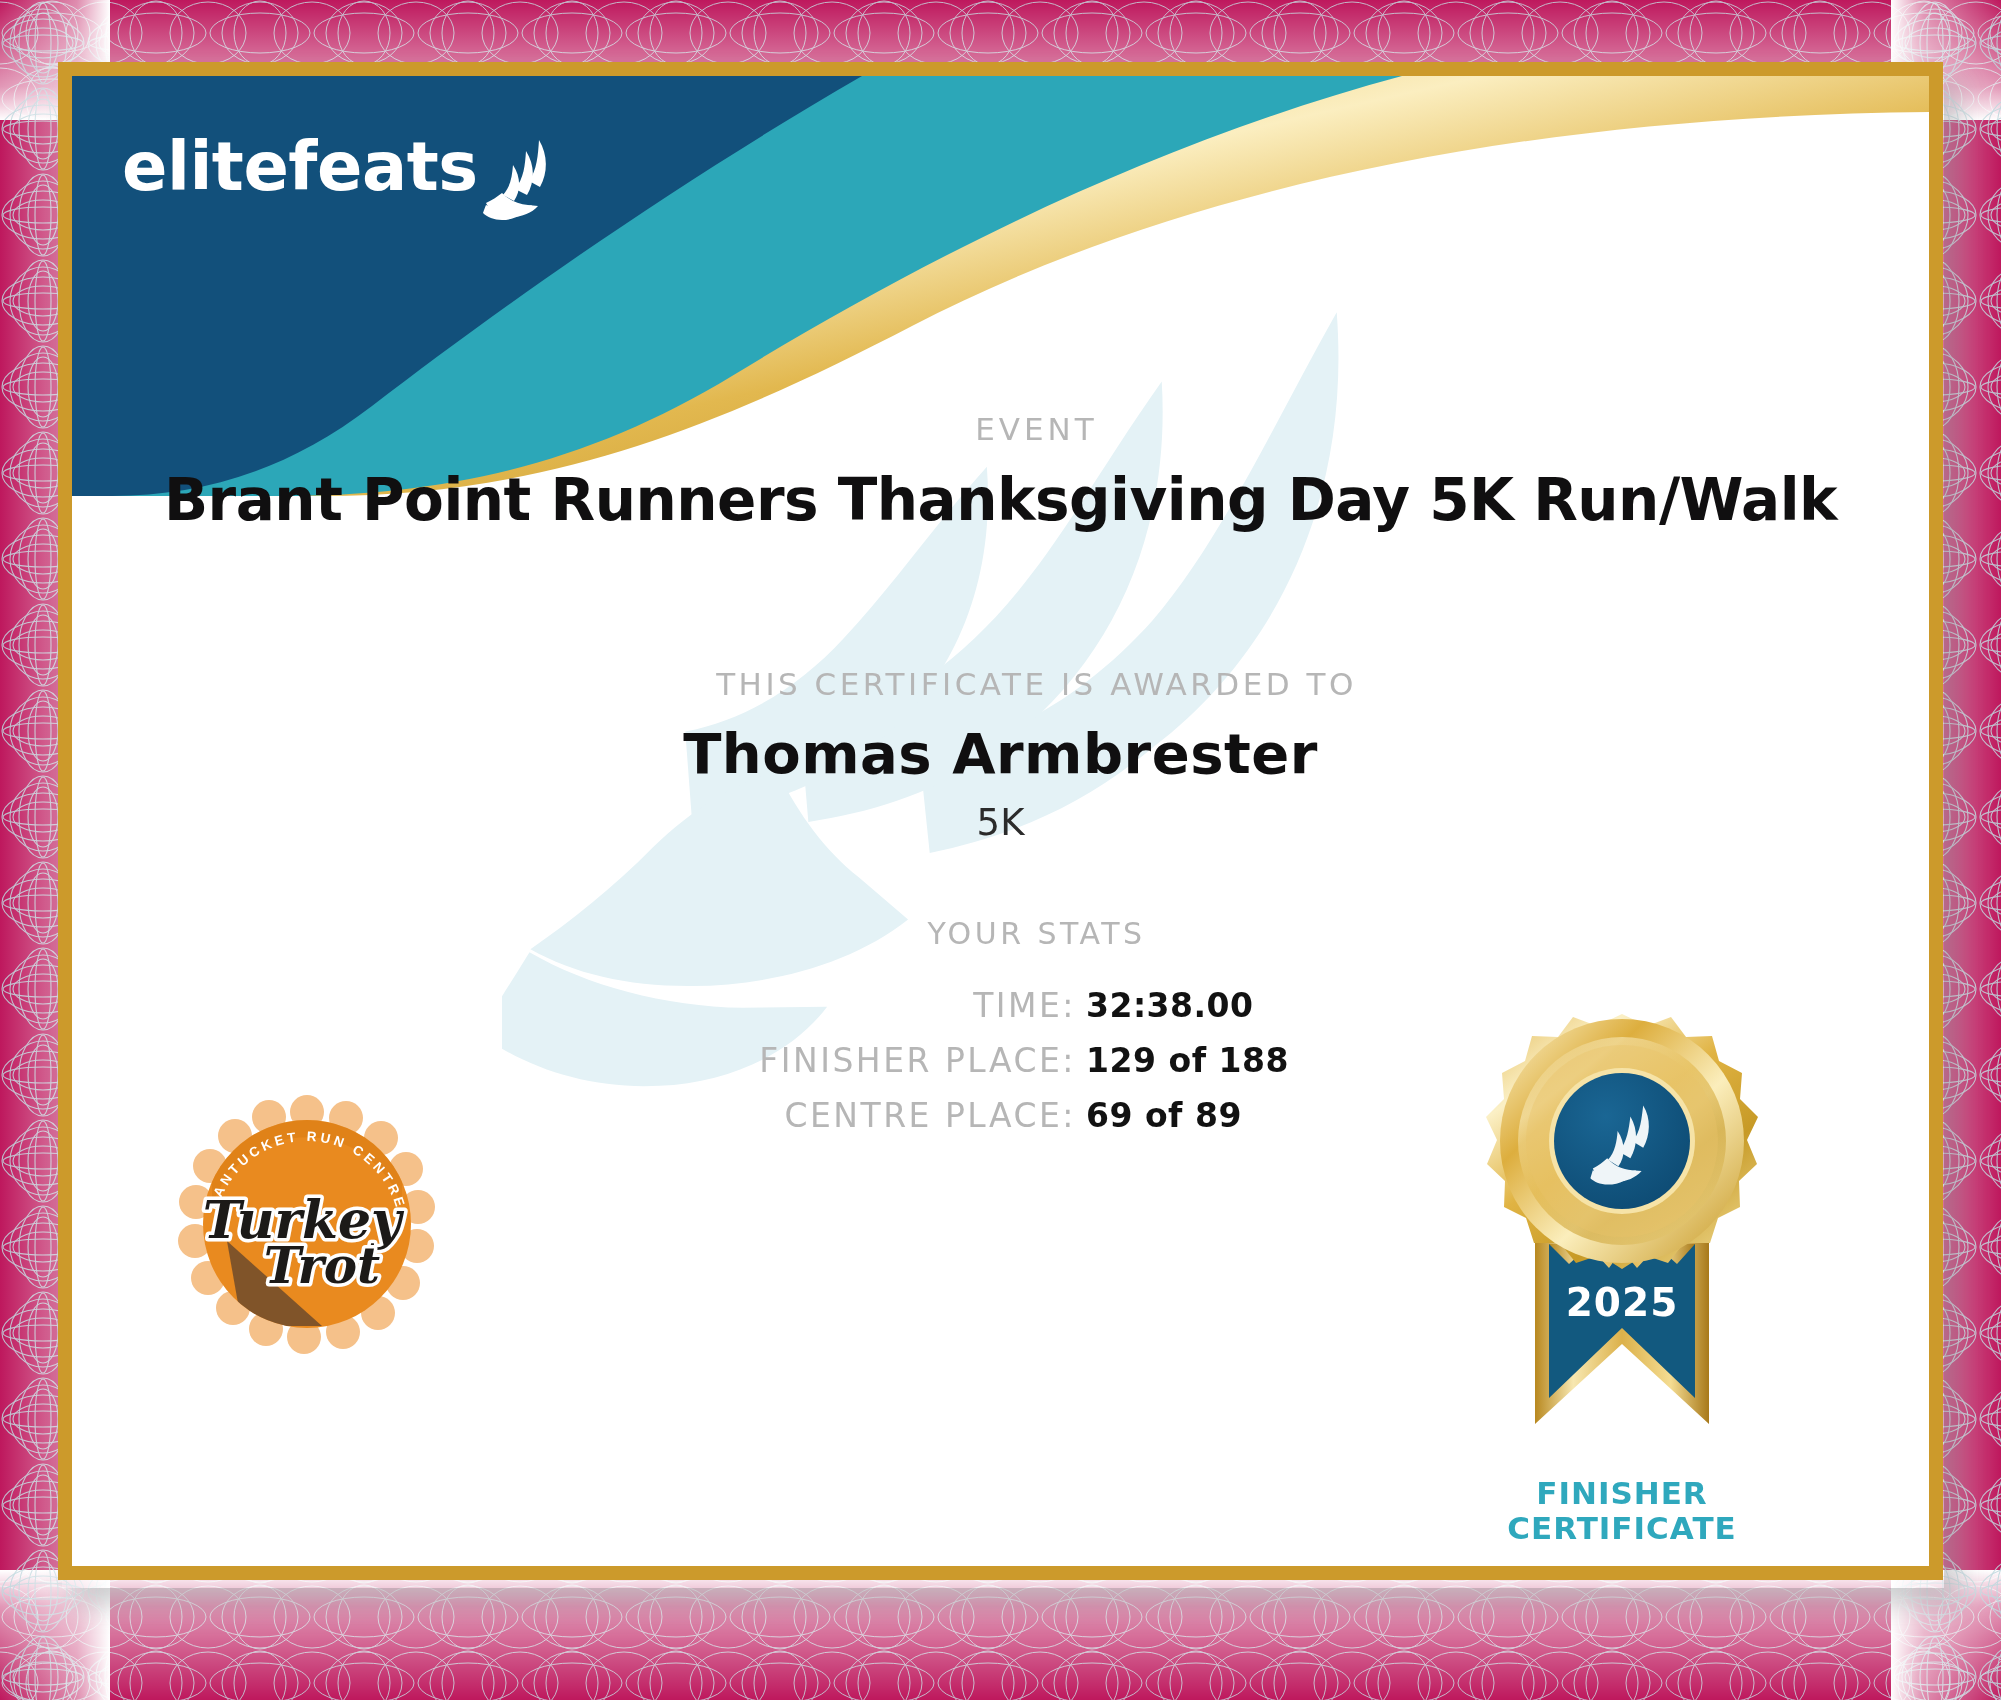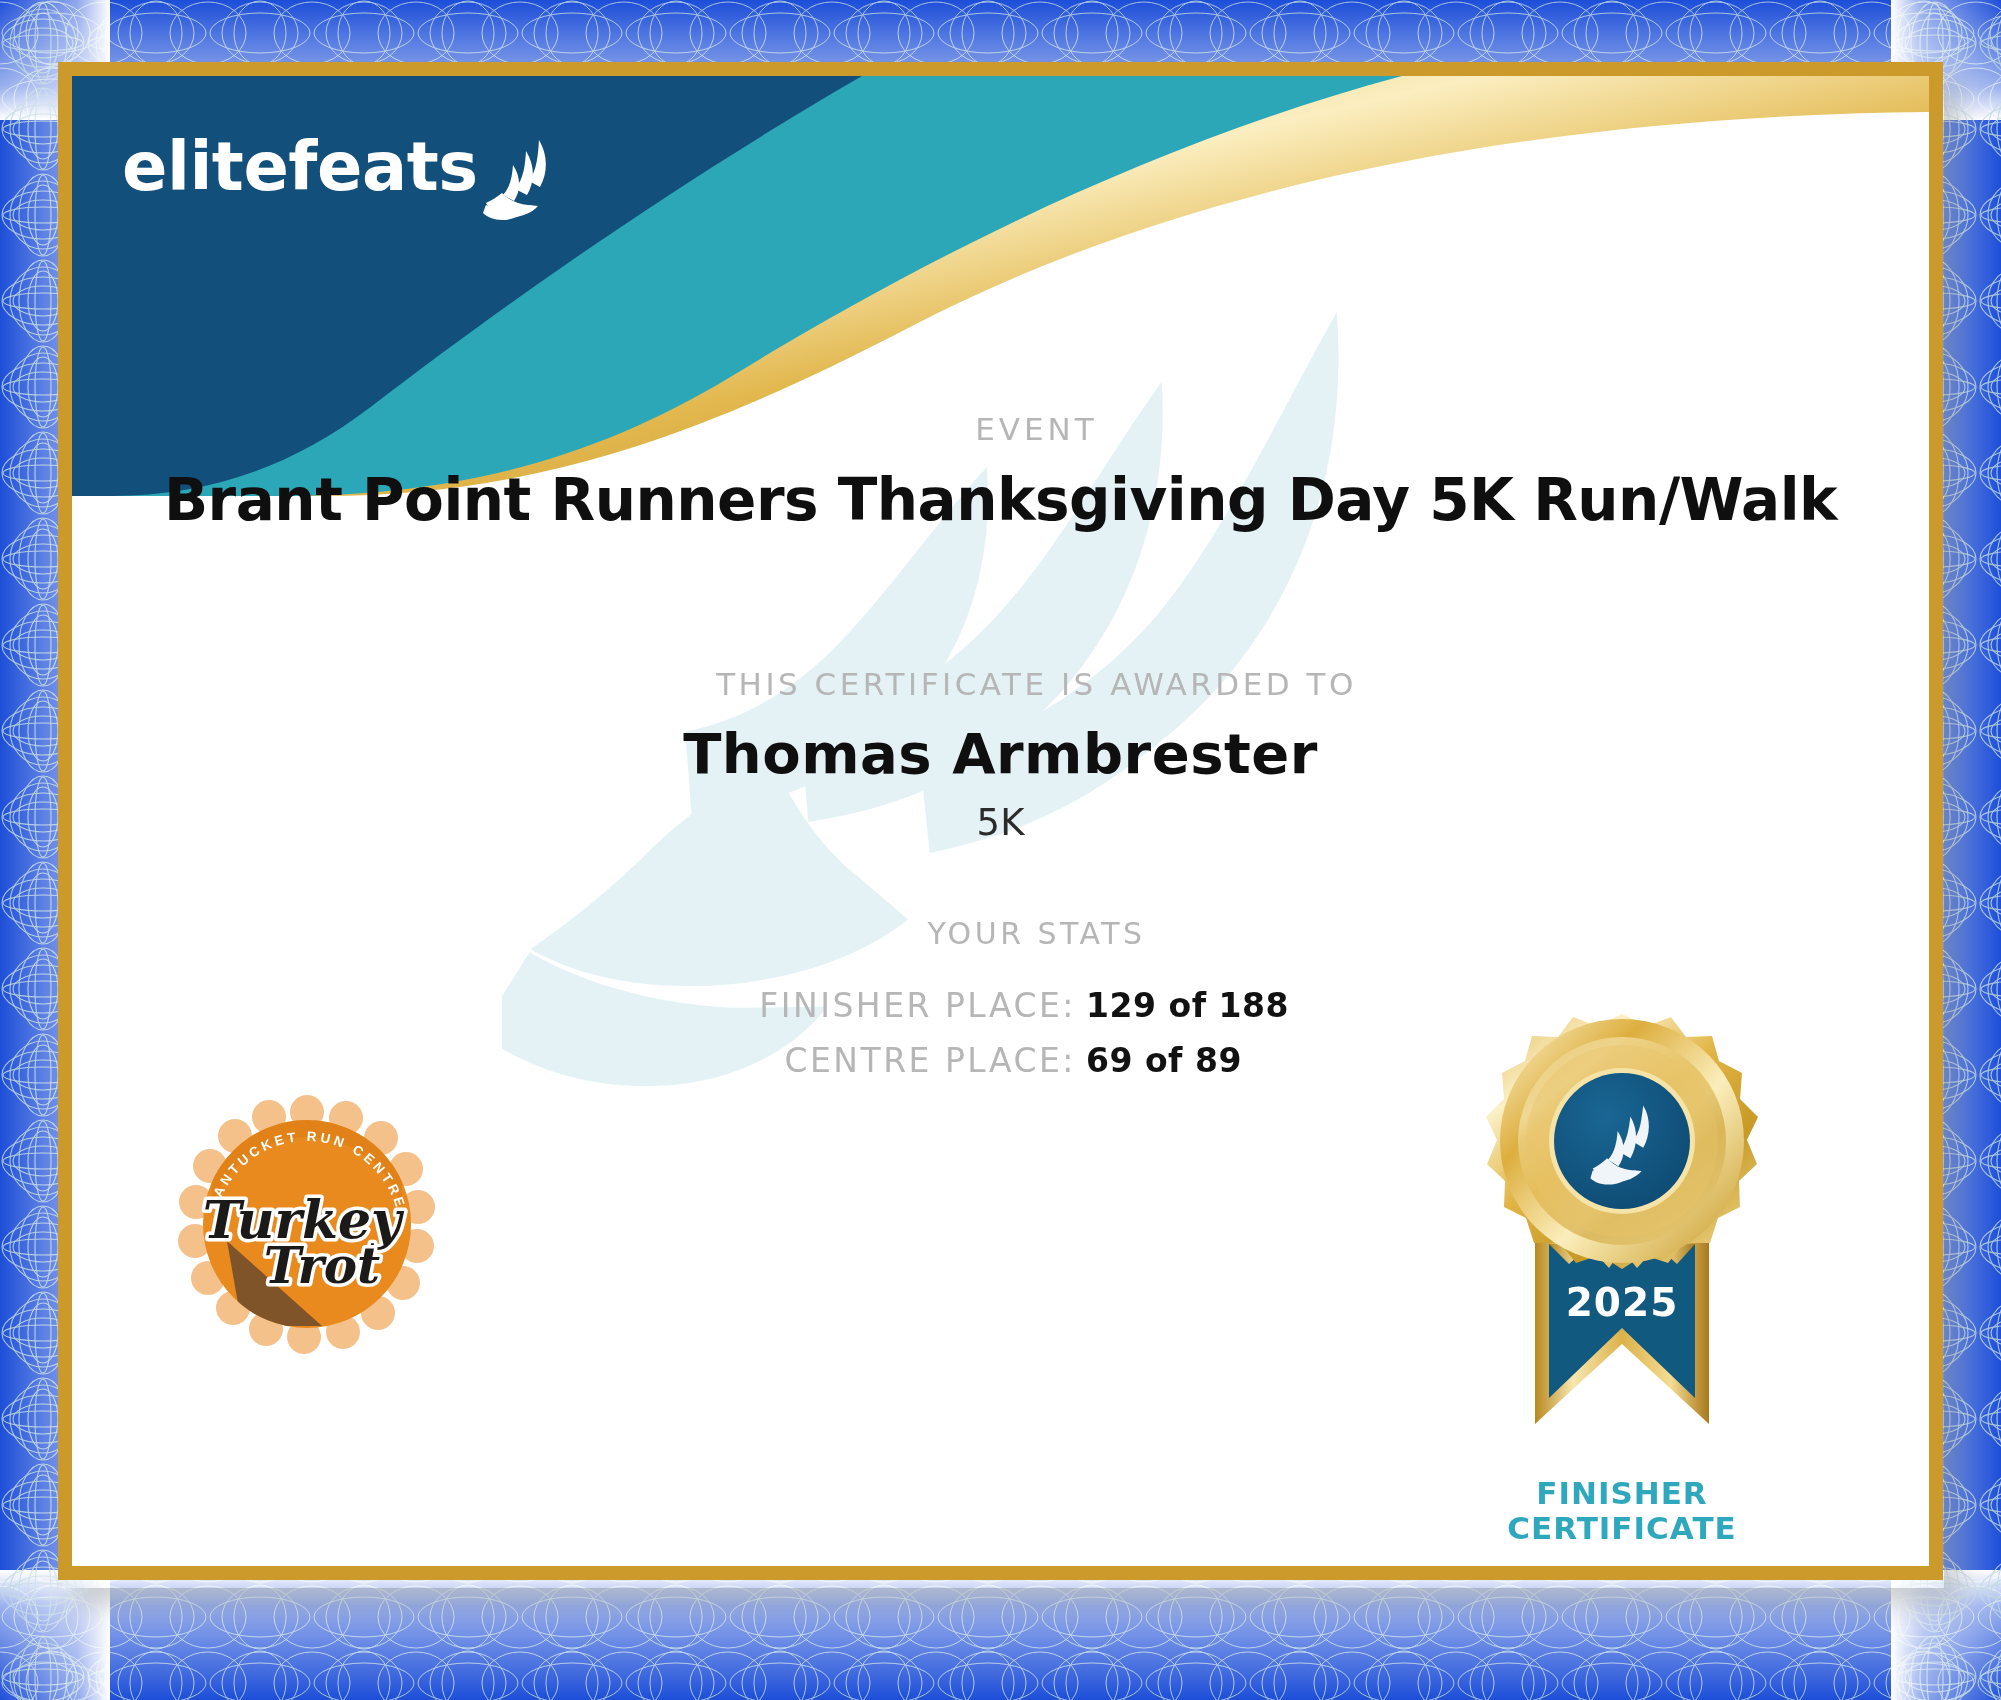--- a/index.html
+++ b/index.html
@@ -5,21 +5,21 @@
   html, body {
     margin: 0;
     padding: 0;
     background: #ffffff;
   }
   #page {
     position: relative;
     width: 2001px;
     height: 1700px;
     overflow: hidden;
-    background: #1d4ed8;
+    background: #be185d;
     font-family: "Liberation Sans", sans-serif;
   }
 
   
   .guilloche {
     position: absolute;
     inset: 0;
     z-index: 0;
     pointer-events: none;
   }
@@ -374,20 +374,24 @@
         <div class="label awarded-label">THIS CERTIFICATE IS AWARDED TO</div>
 
         <div class="recipient">Thomas Armbrester</div>
 
         <div class="distance">5K</div>
 
         <div class="label stats-label">YOUR STATS</div>
 
         <div class="stats-list">
 
+          <div class="stat-row">
+            <span class="stat-label" style="display: inline-block; width: 364px; text-align: right;">TIME:</span>
+            <span class="stat-value" style="display: inline-block; width: 203px; text-align: left;">32:38.00</span>
+          </div>
 
 
           <div class="stat-row">
             <span class="stat-label" style="display: inline-block; width: 364px; text-align: right;">FINISHER PLACE:</span>
             <span class="stat-value" style="display: inline-block; width: 203px; text-align: center;">129 of 188</span>
           </div>
 
           <div class="stat-row">
             <span class="stat-label" style="display: inline-block; width: 364px; text-align: right;">CENTRE PLACE:</span>
             <span class="stat-value" style="display: inline-block; width: 203px; text-align: left;">69 of 89</span>

